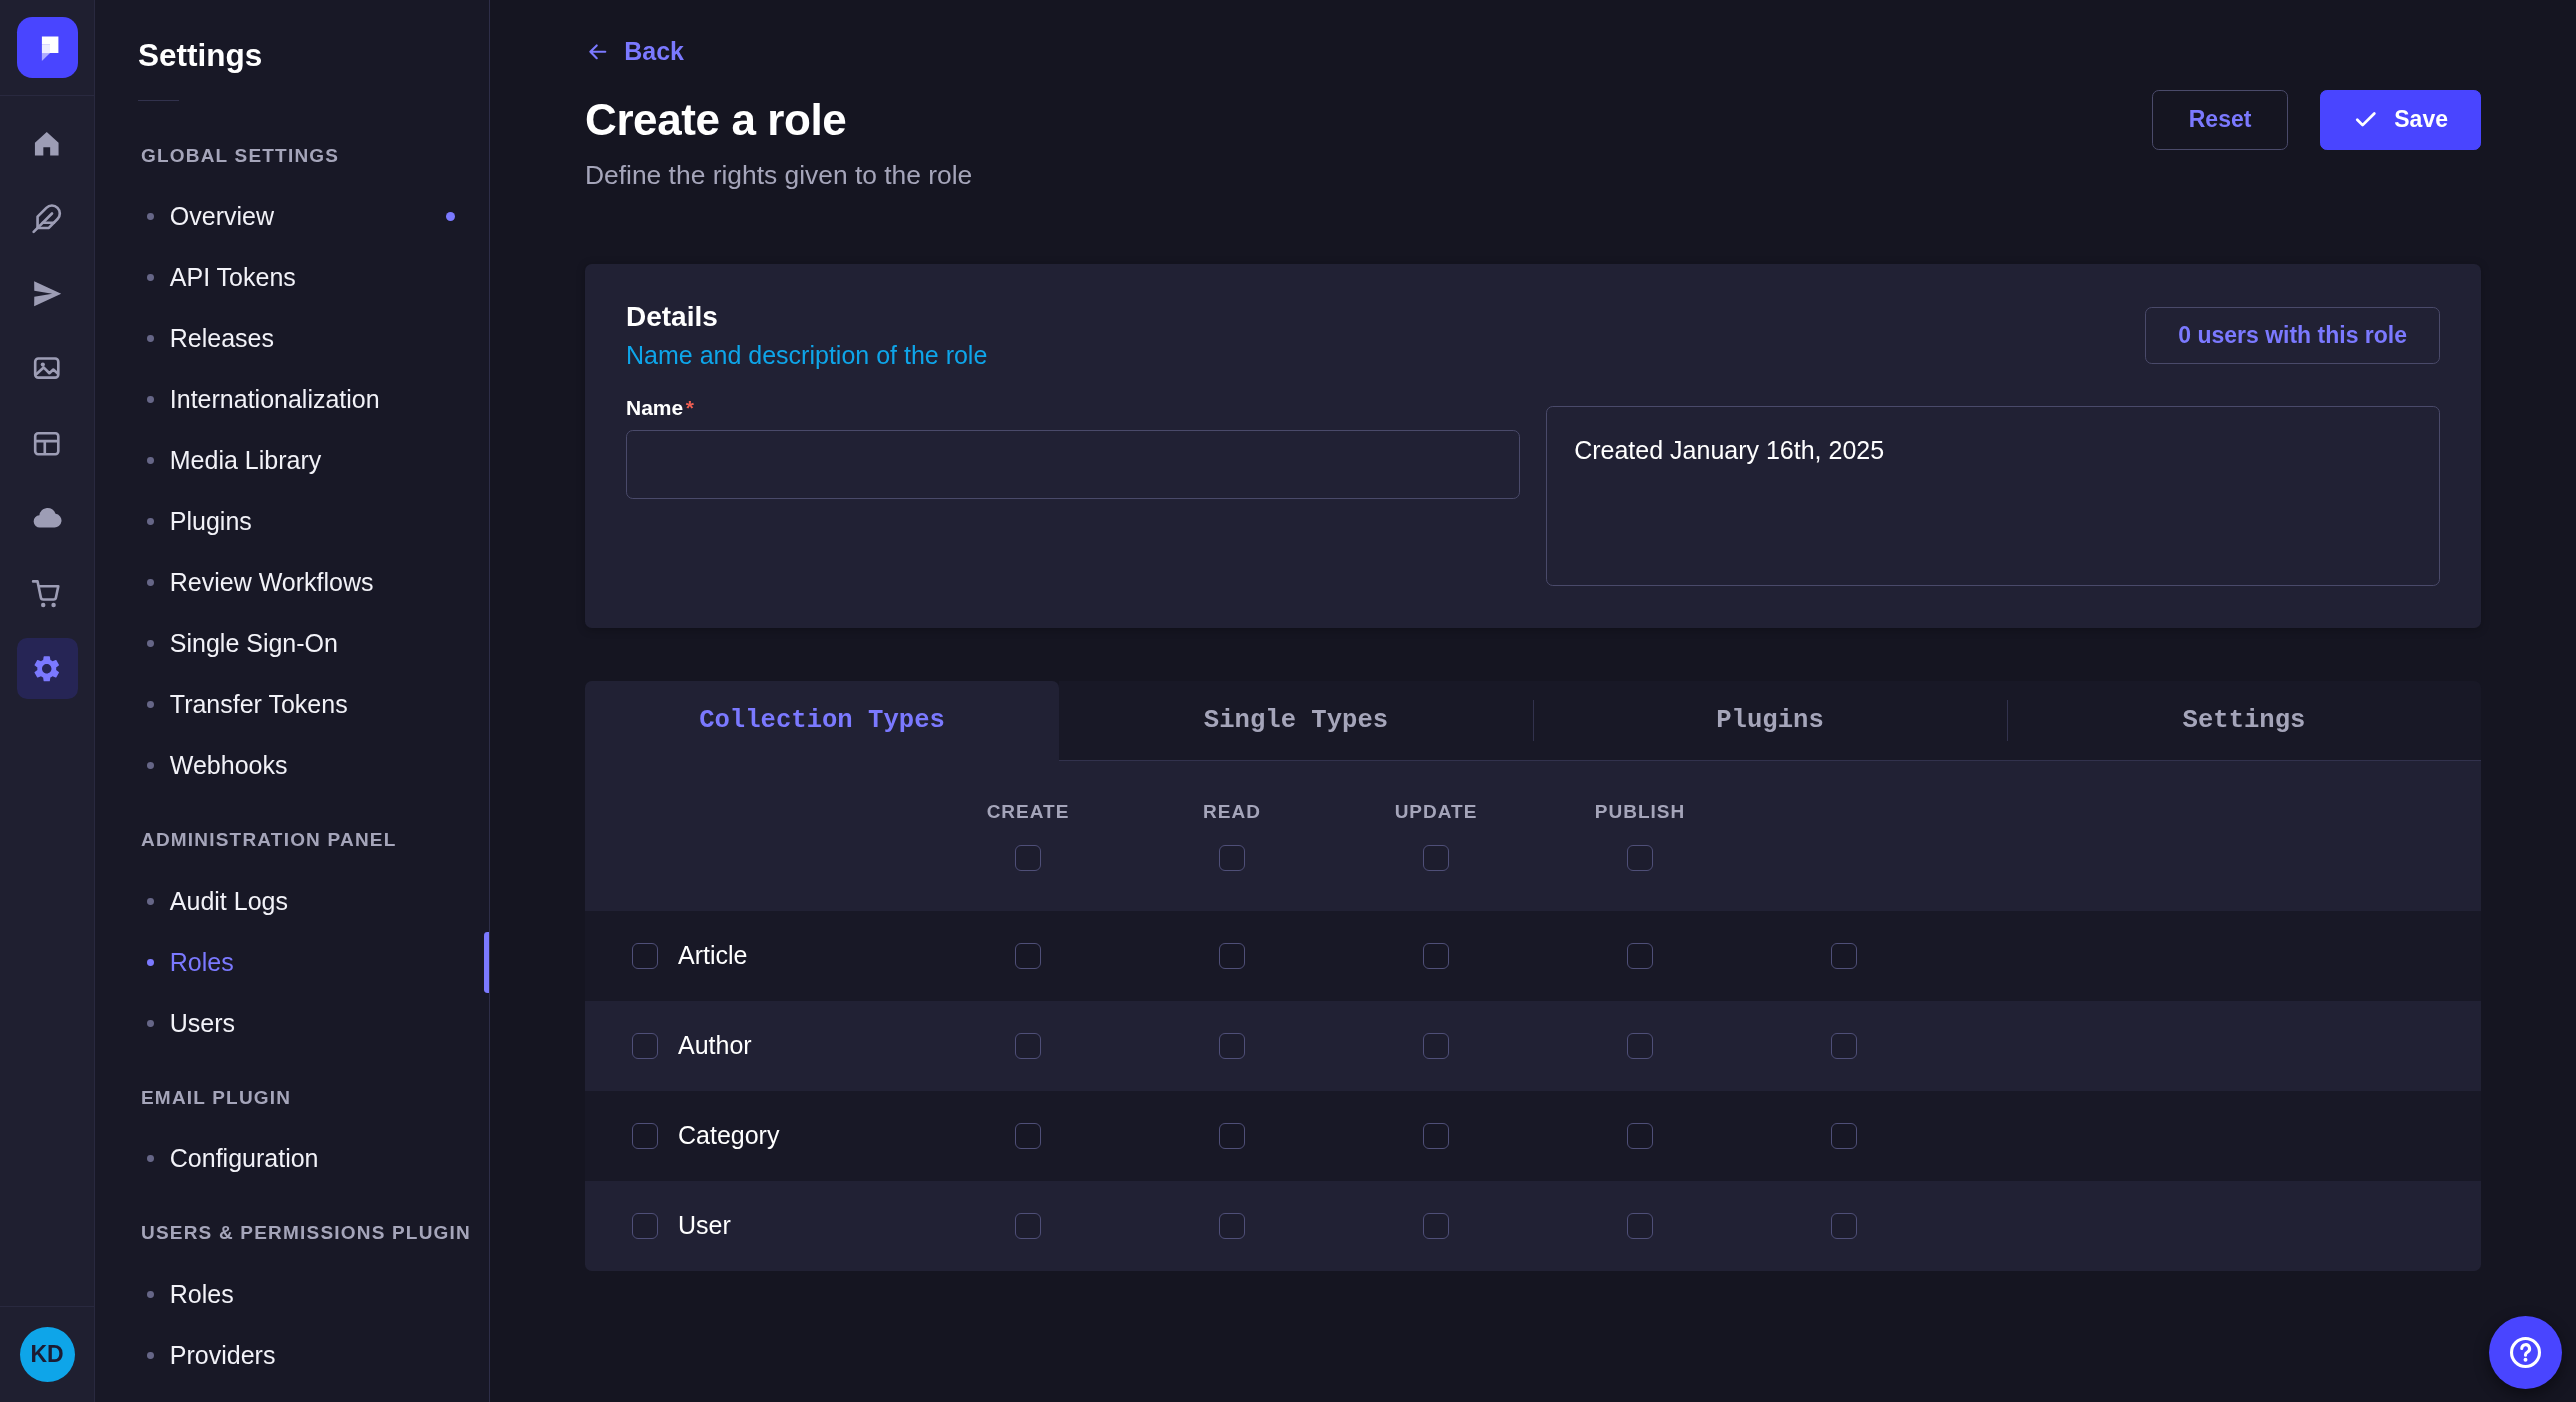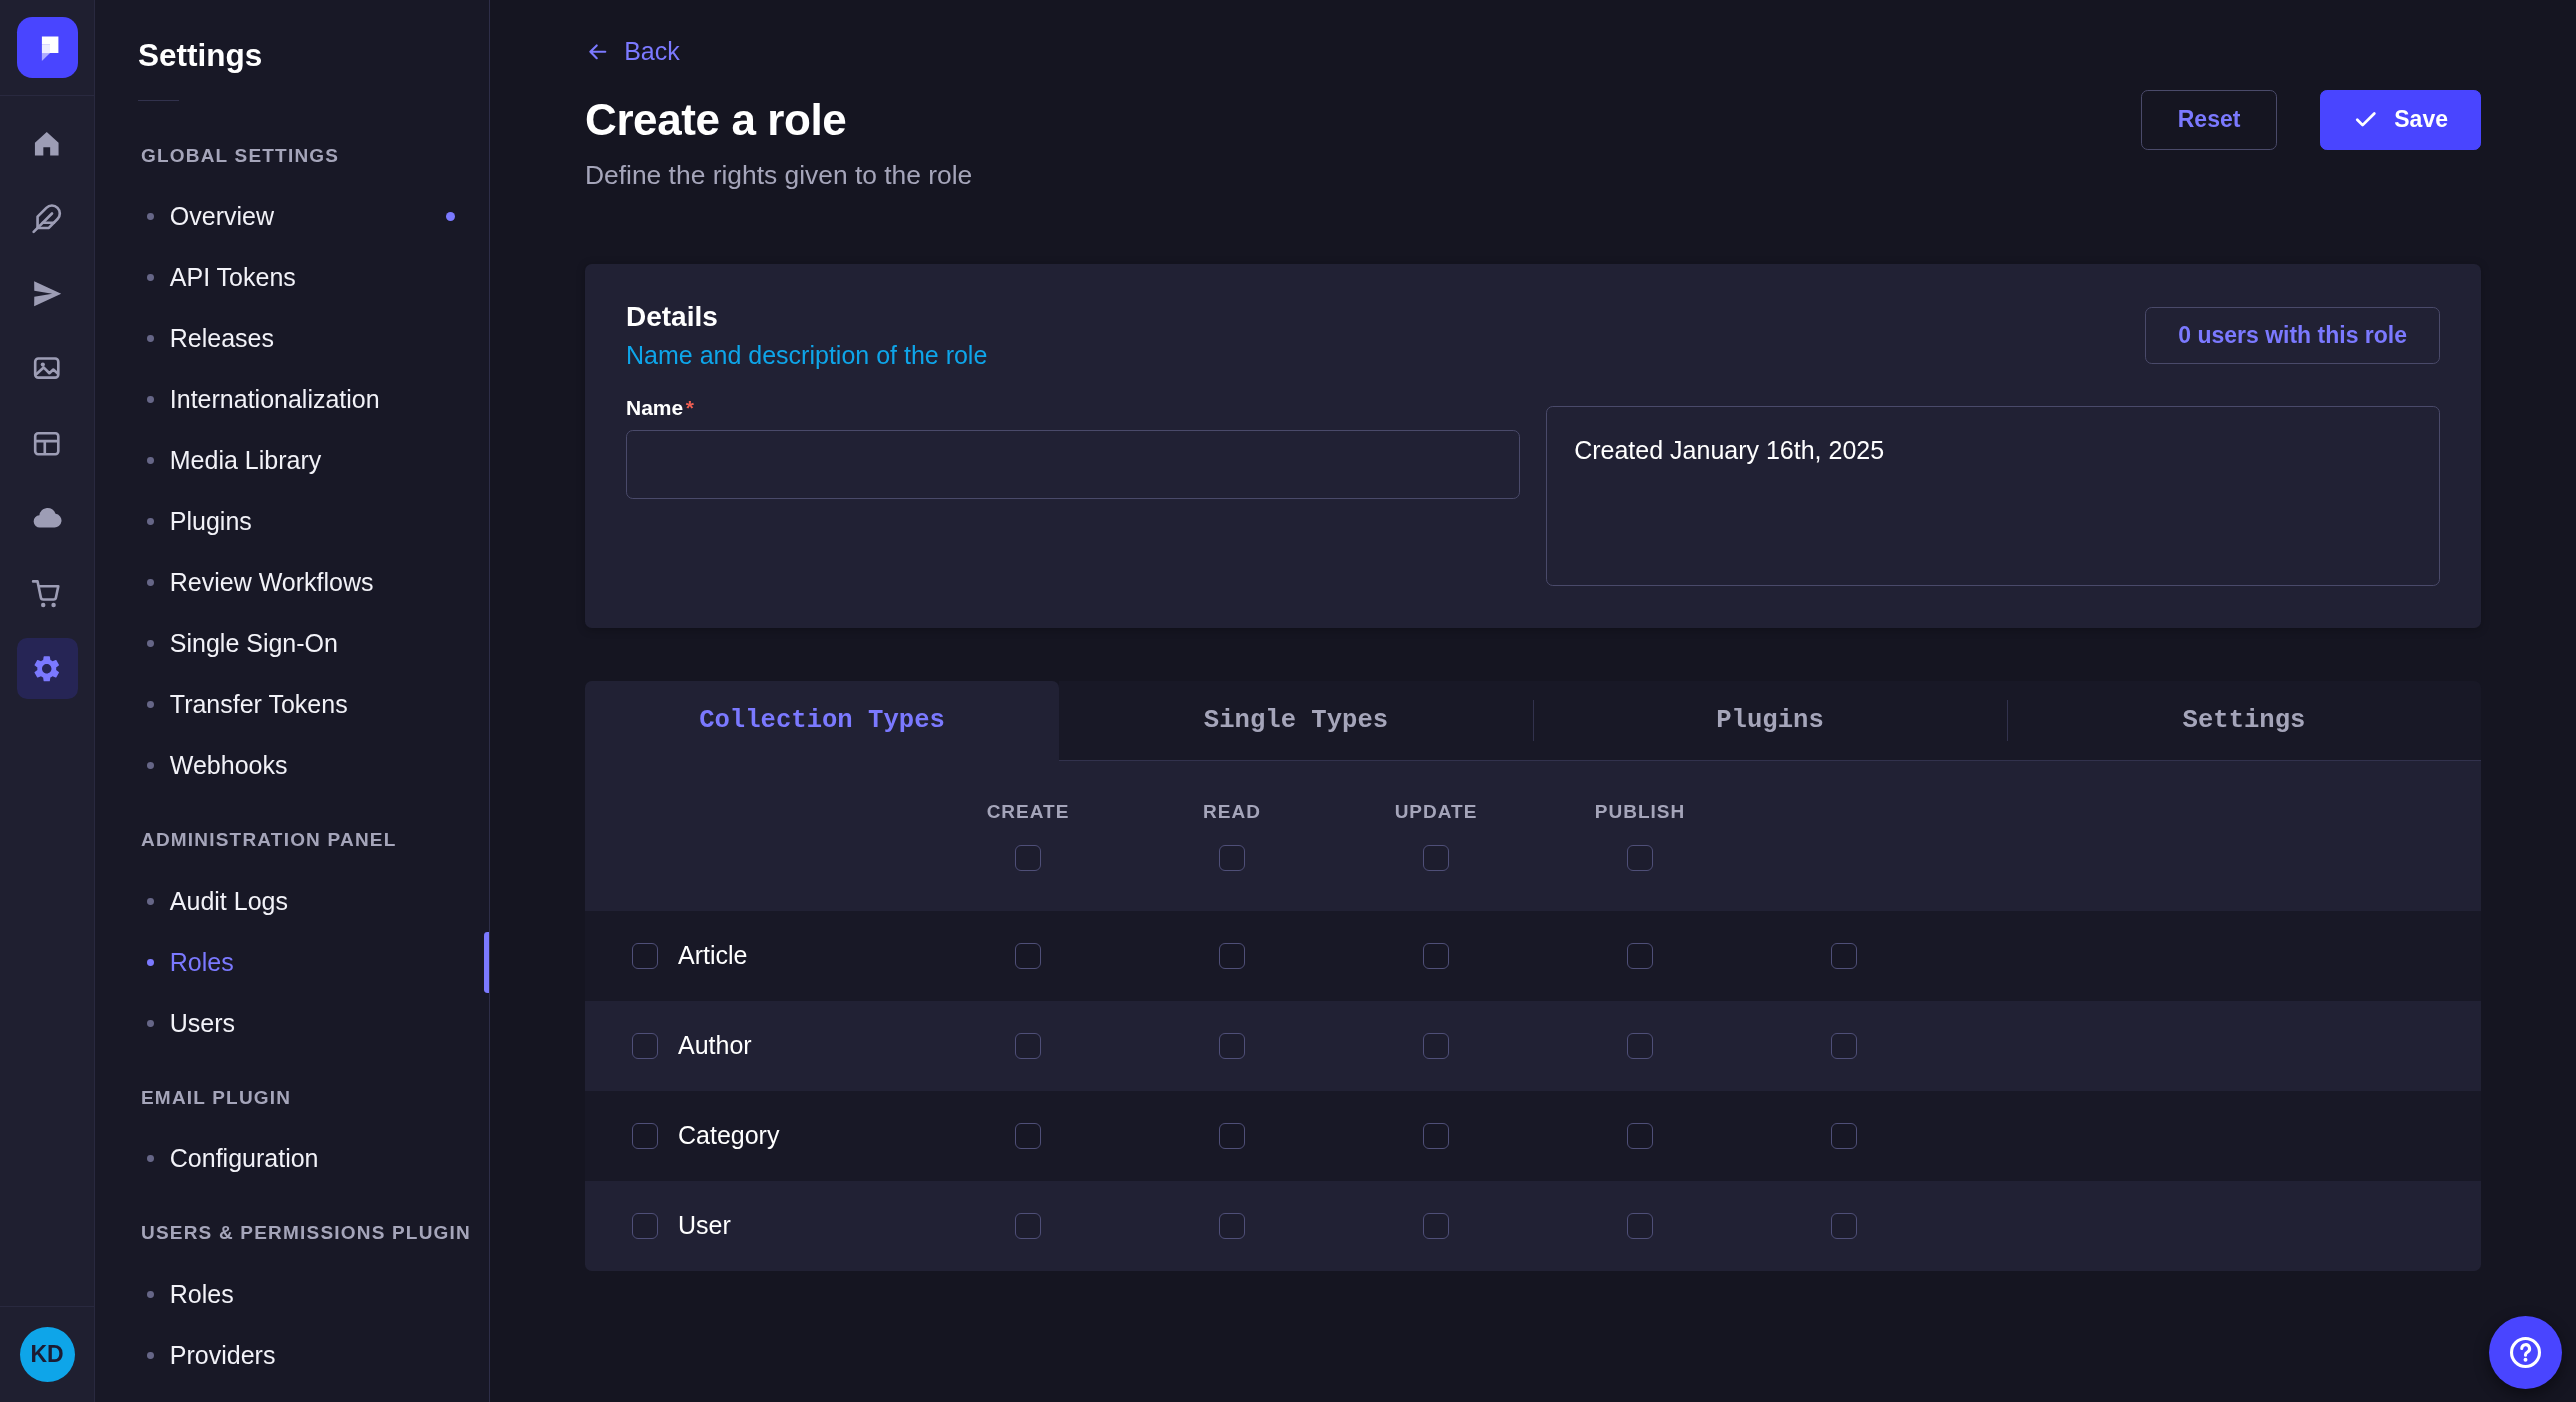--- a/index.html
+++ b/index.html
@@ -38,27 +38,27 @@
                        font-size:19px; font-weight:600; letter-spacing:1.2px; color:#a5a5ba; }
   .nav-item { height:61px; display:flex; align-items:center; padding-left:52px;
               font-size:25px; color:#f2f2f8; cursor:pointer; position:relative; list-style:none; }
   .bullet { width:6.8px; height:6.8px; border-radius:50%; background:#666687; margin-right:16px; flex-shrink:0; }
   .nav-item.active { color:#7b79ff; }
   .nav-item.active .bullet { background:#7b79ff; }
   .active-bar { position:absolute; right:0; top:0; width:5.1px; height:61px; background:#7b79ff; border-radius:3.4px 0 0 3.4px; }
   .notif-dot { width:9.4px; height:9.4px; border-radius:50%; background:#7b79ff; margin-left:auto; margin-right:34px; }
   
   .main { flex:1; background:#151521; padding:0 95px 0 95px; position:relative; overflow:hidden; }
-  .back-row { padding-top:37px; }
+  .back-row { padding-top:37px;font-weight:bold; }
   .back-link { display:inline-flex; align-items:center; gap:13.6px; color:#7b79ff;
                font-size:25px; text-decoration:none; cursor:pointer; }
   .back-link svg { width:25.6px; height:25.6px; }
   .title-row { display:flex; align-items:center; margin-top:22px; }
   .page-title { font-size:44px; font-weight:700; letter-spacing:-0.4px; color:#fff; line-height:61px; }
-  .actions { margin-left:auto; display:flex; align-items:center; gap:43px; }
+  .actions { margin-left:auto; display:flex; align-items:center; gap:32px; }
   .btn { border-radius:6.8px; font-size:23px; font-weight:600; display:flex; align-items:center;
          justify-content:center; cursor:pointer; font-family:inherit; }
   .btn-reset { height:60px; padding:0 36px; background:transparent; border:0.9px solid #4a4a6a; color:#7b79ff; }
   .btn-save { height:60px; padding:0 32px; background:#4945ff; border:0.9px solid #4945ff; color:#fff; gap:15.3px; }
   .btn-save svg { width:25.6px; height:25.6px; }
   .page-subtitle { margin-top:10.2px; font-size:26.4px; color:#a5a5ba; }
   
   .card-details { margin-top:73px; background:#212134; border-radius:6.8px;
                   padding:37px 41px 39px; box-shadow:0 1.7px 8.5px rgba(0,0,0,.25); }
   .card-head { display:flex; align-items:flex-start; }

